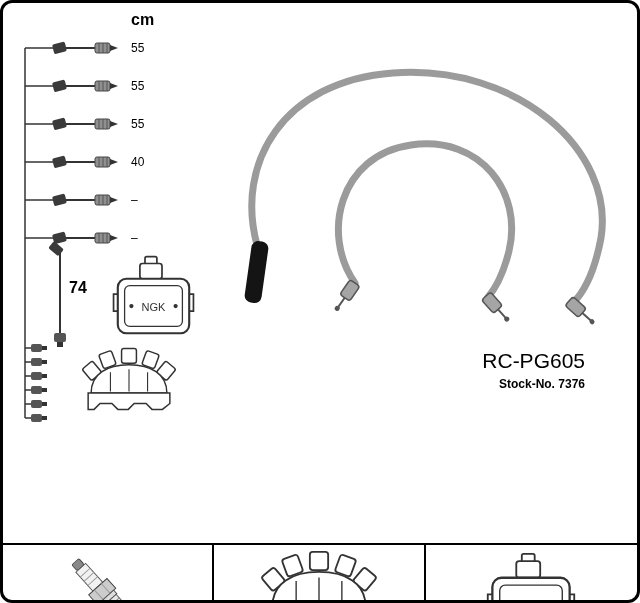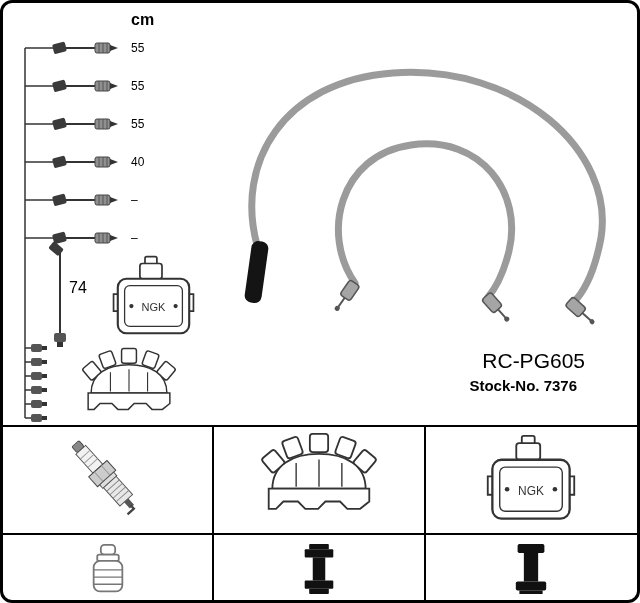--- a/index.html
+++ b/index.html
@@ -1,28 +1,28 @@
 <!DOCTYPE html>
 <html><head>
 <meta charset="utf-8">
 <style>
   html,body{margin:0;padding:0;background:#fff;font-family:"Liberation Sans",sans-serif;}
   .card{
     position:relative;width:640px;height:603px;box-sizing:border-box;
     background:#fff;border:3px solid #000;border-radius:12px;overflow:hidden;
   }
-  .diagram{position:relative;width:100%;height:422px;}
+  .diagram{position:relative;width:100%;height:540px;}
   .diagram svg.main{position:absolute;left:0;top:0;}
   .lbl{position:absolute;color:#000;}
   .unit{left:128px;top:8px;font-size:16px;font-weight:700;}
   .len{left:128px;font-size:12px;font-weight:400;line-height:22px;}
   .len0{top:34px}.len1{top:72px}.len2{top:110px}.len3{top:148px}.len4{top:186px}.len5{top:224px}
-  .len74{left:66px;top:276px;font-size:16px;font-weight:400;}
+  .len74{left:66px;top:276px;font-size:16px;font-weight:700;}
   .part-code{position:absolute;right:52px;top:346px;font-size:21px;font-weight:400;}
-  .stock-no{position:absolute;right:60px;top:374px;font-size:15px;font-weight:700;text-align:right;}
+  .stock-no{position:absolute;right:52px;top:374px;font-size:12px;font-weight:700;text-align:right;}
   .grid{
     width:100%;height:178px;box-sizing:border-box;border-top:2px solid #000;
     display:grid;grid-template-columns:1fr 1fr 1fr;grid-template-rows:108px 1fr;
   }
   .cell{display:flex;align-items:center;justify-content:center;box-sizing:border-box;}
   .cell.br{border-right:2px solid #000;}
   .cell.bb{border-bottom:2px solid #000;}
   .plug-rot{transform:rotate(-42deg);}
   .hidden-defs{position:absolute;width:0;height:0;overflow:hidden;}
 </style>

